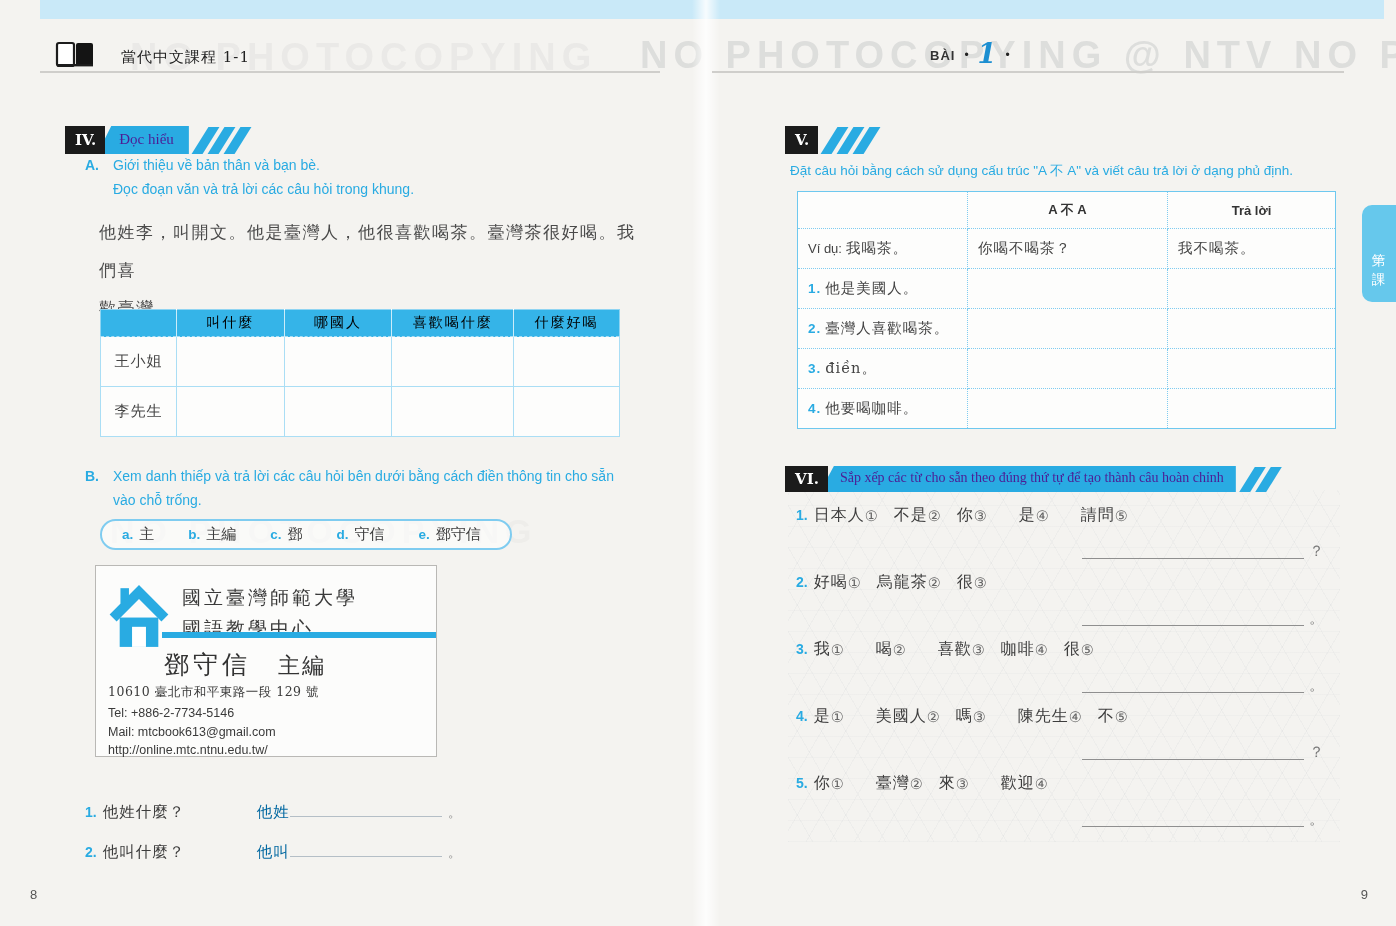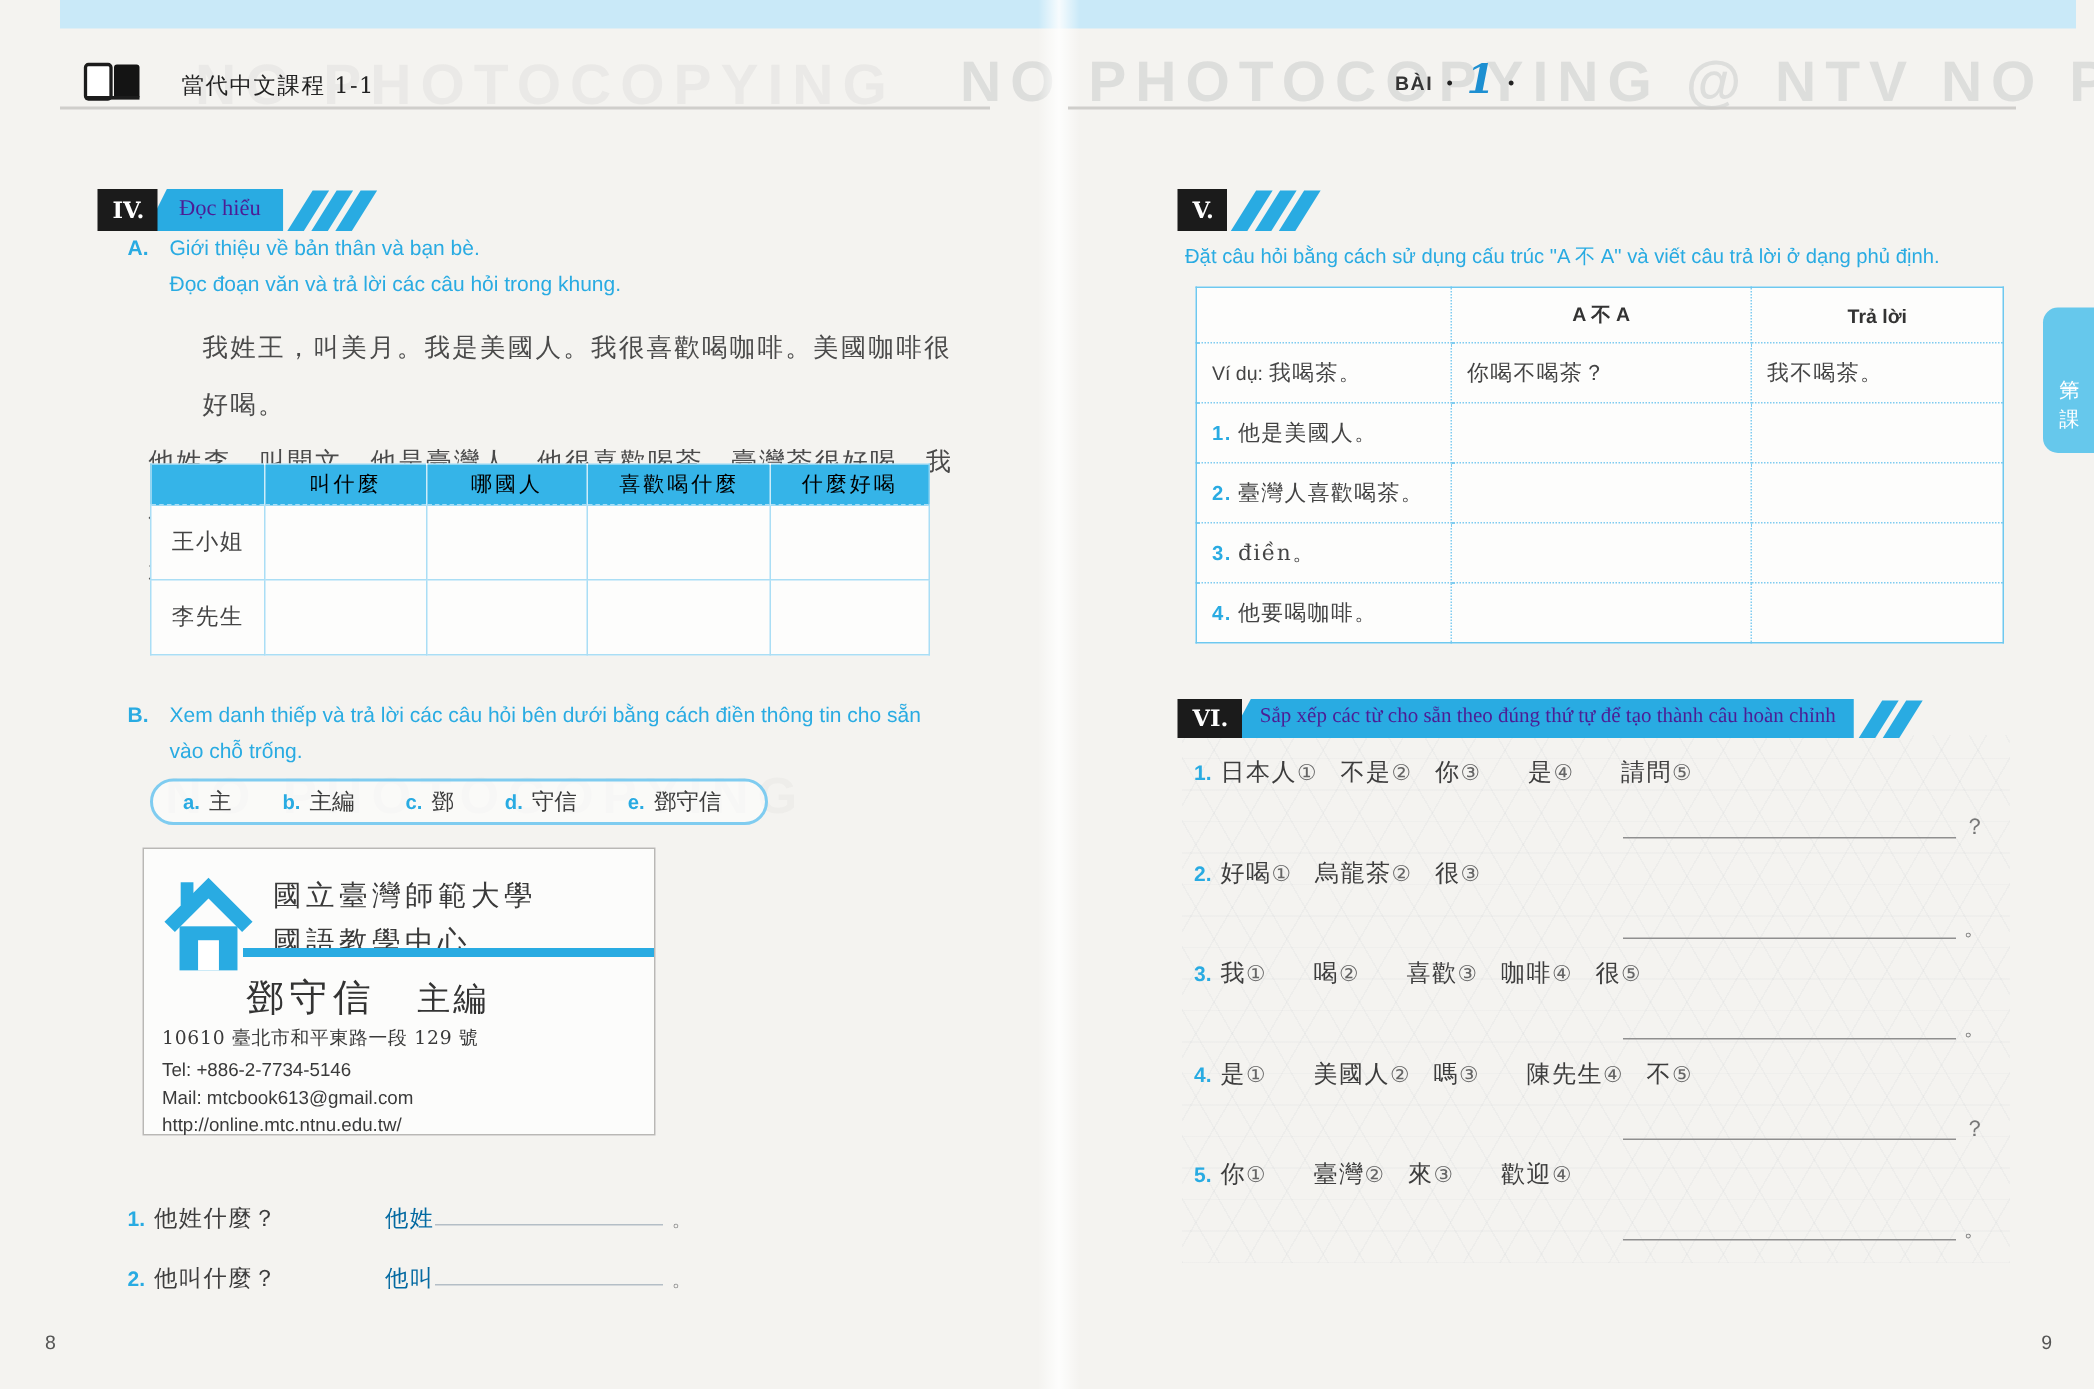--- a/index.html
+++ b/index.html
@@ -164,21 +164,20 @@
         <span class="stripe"></span>
       </span>
   </div>
 
   <div class="partA-line1">
     <span class="lbl">A.</span><span class="t">Giới thiệu về bản thân và bạn bè.</span>
   </div>
   <div class="partA-line2">Đọc đoạn văn và trả lời các câu hỏi trong khung.</div>
 
   <div class="passage">
-    <div class="indent">我姓王，叫美月。我是美國人。我很喜歡喝咖啡。美國咖啡很好喝。</div>
     <div>他姓李，叫開文。他是臺灣人，他很喜歡喝茶。臺灣茶很好喝。我們喜</div>
     <div>歡臺灣。</div>
   </div>
 
   <table class="tbl-a">
     <colgroup>
         <col style="width:76px">
         <col style="width:108px">
         <col style="width:108px">
         <col style="width:122px">

